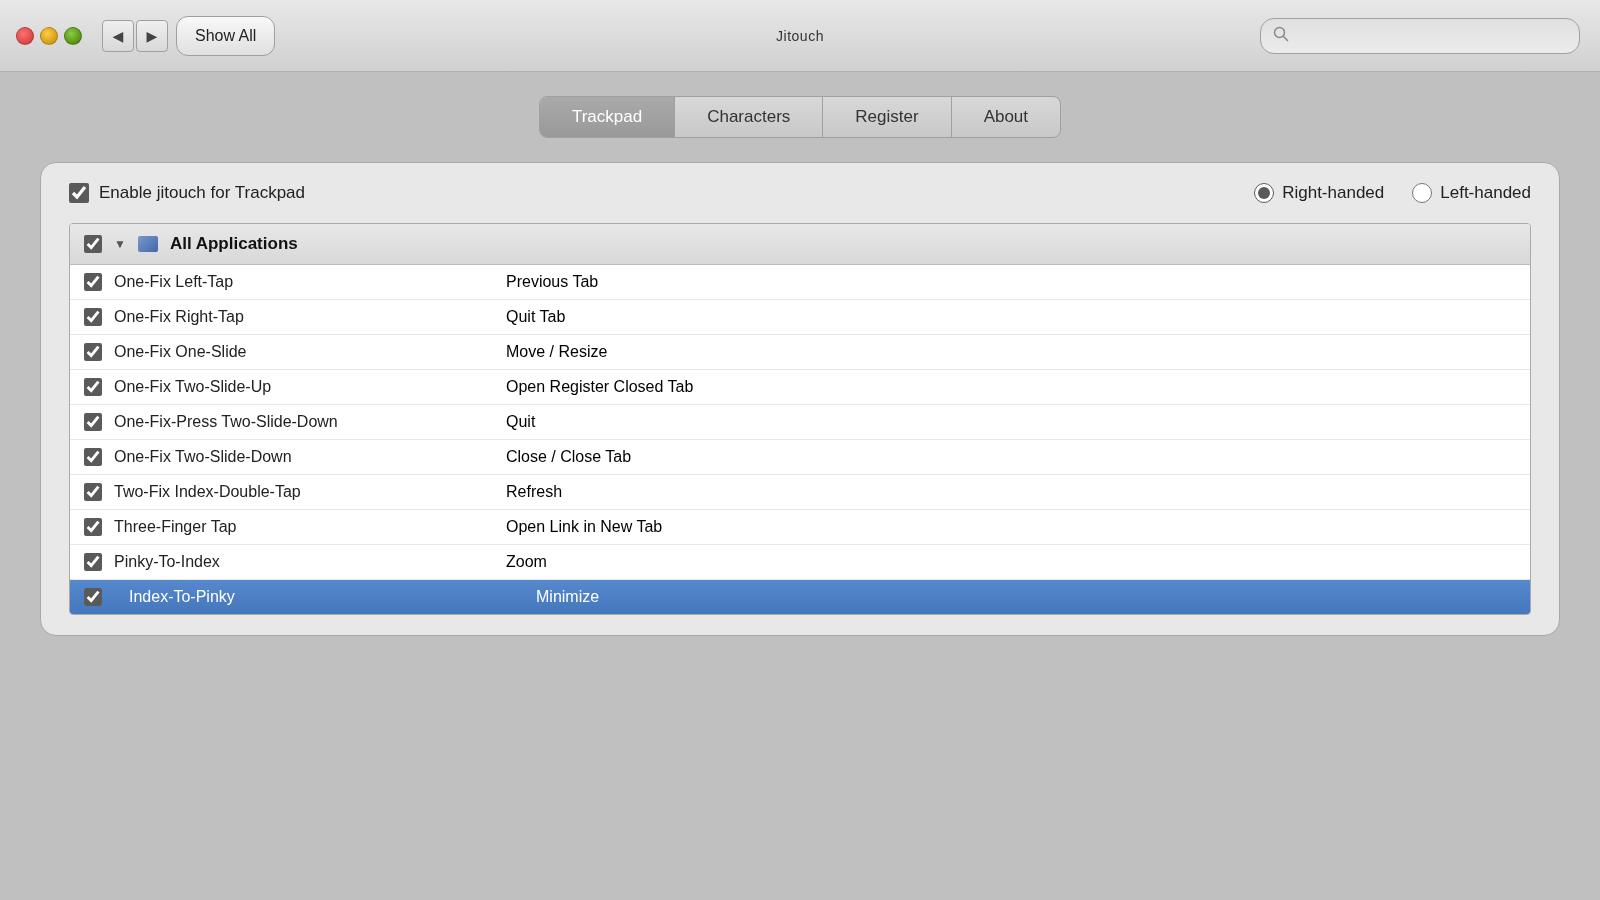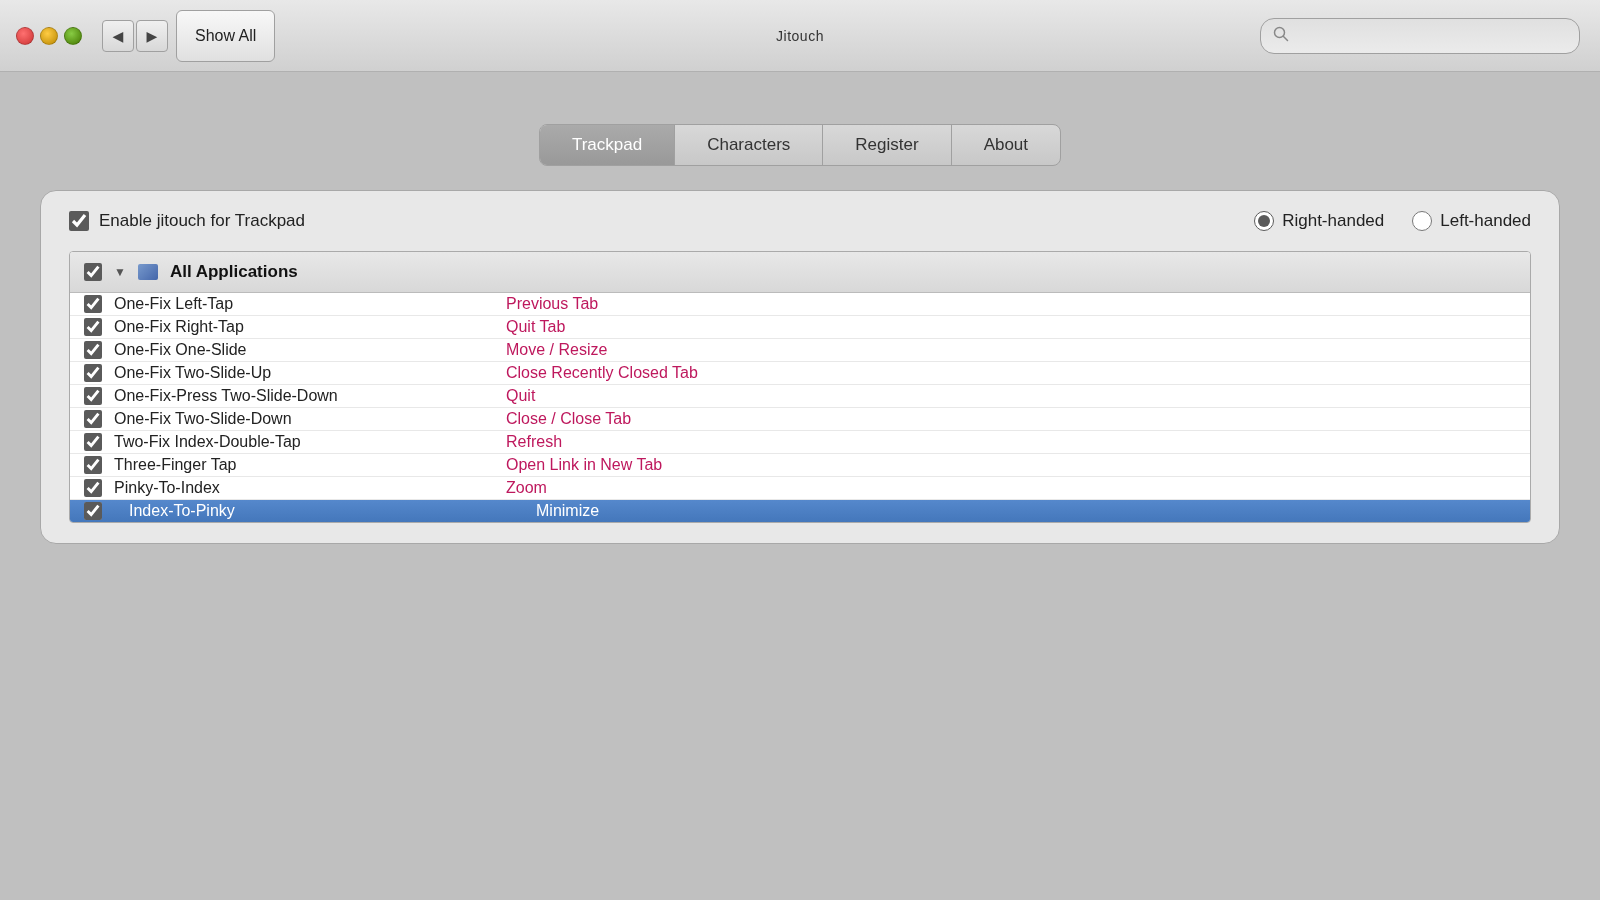--- a/index.html
+++ b/index.html
@@ -69,26 +69,26 @@
       align-items: center;
       justify-content: center;
       cursor: pointer;
       font-size: 14px;
       color: #444;
     }
 
     .show-all-btn {
       background: linear-gradient(to bottom, #f8f8f8, #e0e0e0);
       border: 1px solid #a0a0a0;
-      border-radius: 6px;
+      border-radius: 12px;
       padding: 6px 18px;
       font-size: 16px;
       color: #222;
       cursor: pointer;
-      height: 52px;
+      height: 40px;
       display: flex;
       align-items: center;
     }
 
     .titlebar-right {
       position: absolute;
       right: 20px;
     }
 
     .search-box {
@@ -130,21 +130,20 @@
       justify-content: center;
       margin-bottom: 24px;
     }
 
     .tabs {
       display: flex;
       background: linear-gradient(to bottom, #d8d8d8, #c8c8c8);
       border: 1px solid #a0a0a0;
       border-radius: 8px;
       overflow: hidden;
-      margin-top: 28px;
     }
 
     .tab {
       padding: 10px 32px;
       font-size: 17px;
       cursor: pointer;
       border-right: 1px solid #a0a0a0;
       color: #333;
       background: transparent;
       white-space: nowrap;
@@ -250,21 +249,21 @@
 
     .header-title {
       font-size: 17px;
       font-weight: 700;
       color: #111;
     }
 
     .table-row {
       display: flex;
       align-items: flex-start;
-      padding: 2px 14px;
+      padding: 8px 14px;
       border-bottom: 1px solid #e8e8e8;
       gap: 12px;
     }
 
     .table-row:last-child { border-bottom: none; gap: 27px; }
 
     .table-row.selected {
       background: linear-gradient(to bottom, #5588cc, #4477bb);
       color: white;
     }
@@ -279,21 +278,21 @@
 
     .row-gesture {
       font-size: 16px;
       color: #222;
       width: 380px;
       flex-shrink: 0;
     }
 
     .row-action {
       font-size: 16px;
-      color: #be185d;
+      color: #000000;
     }
 
     .table-row.selected .row-gesture,
     .table-row.selected .row-action {
       color: white;
     }
   </style>
 </head>
 <body>
 
@@ -376,21 +375,21 @@
         <span class="row-action">Quit Tab</span>
       </div>
       <div class="table-row">
         <input type="checkbox" class="row-checkbox" checked="" style="">
         <span class="row-gesture">One-Fix One-Slide</span>
         <span class="row-action">Move / Resize</span>
       </div>
       <div class="table-row">
         <input type="checkbox" class="row-checkbox" checked="" style="">
         <span class="row-gesture">One-Fix Two-Slide-Up</span>
-        <span class="row-action">Close Recently Closed Tab</span>
+        <span class="row-action">Open Register Closed Tab</span>
       </div>
       <div class="table-row">
         <input type="checkbox" class="row-checkbox" checked="" style="">
         <span class="row-gesture">One-Fix-Press Two-Slide-Down</span>
         <span class="row-action">Quit</span>
       </div>
       <div class="table-row">
         <input type="checkbox" class="row-checkbox" checked="" style="">
         <span class="row-gesture">One-Fix Two-Slide-Down</span>
         <span class="row-action">Close / Close Tab</span>

